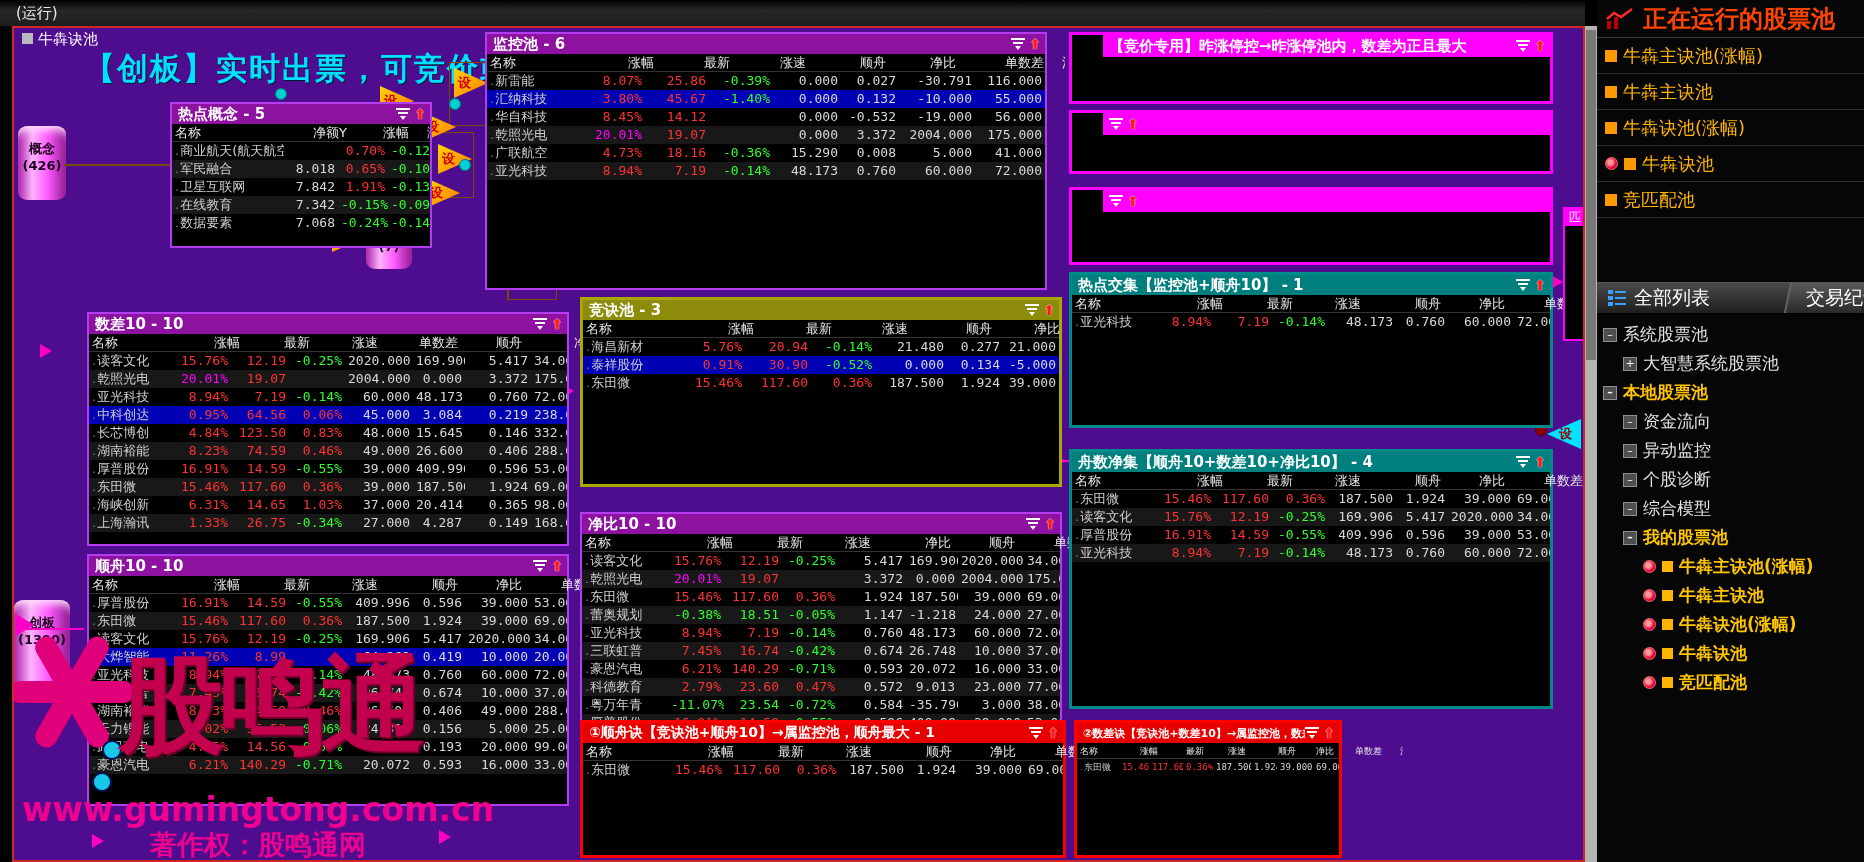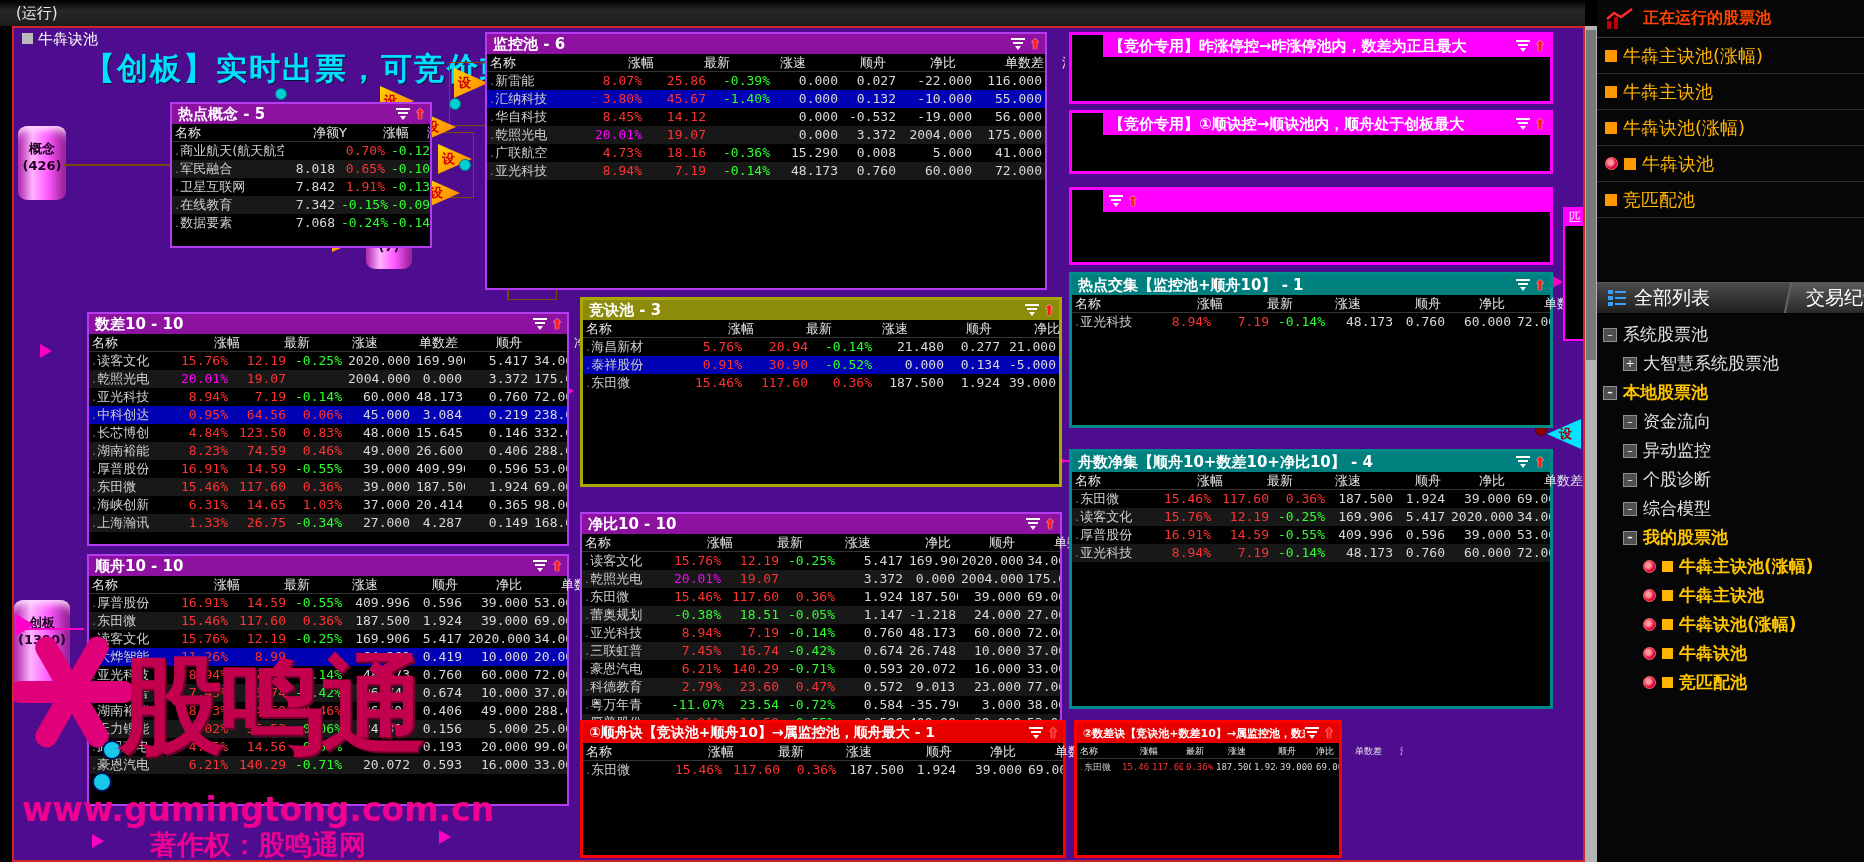--- a/index.html
+++ b/index.html
@@ -126,21 +126,21 @@
   .vscroll { position:absolute; left:1585px; top:26px; width:12px; height:836px; background:#b4b4b4; }
   .vthumb { position:absolute; left:1px; top:4px; width:10px; height:330px; background:#787878; }
   .collapse-btn { position:absolute; left:1600px; top:348px; width:0; height:0;
     border-top:9px solid transparent; border-bottom:9px solid transparent; border-left:13px solid #9a9a9a; }
 
   
   .sidebar { position:absolute; left:1597px; top:0; width:267px; height:862px;
     background:#060606; color:#ddd; overflow:hidden; }
   .sb-title { height:38px; display:flex; align-items:center; border-bottom:1px solid #3a3a3a;
     padding-left:8px; gap:8px; }
-  .sb-title-text { color:#ff4400; font-size:16px; font-weight:bold; white-space:nowrap; }
+  .sb-title-text { color:#ff4400; font-size:24px; font-weight:bold; white-space:nowrap; }
   .sb-item { height:36px; display:flex; align-items:center; border-bottom:1px solid #2c2c2c;
     padding-left:8px; gap:6px; color:#ffb400; font-size:18px; white-space:nowrap; }
   .sb-item .sq { display:inline-block; width:12px; height:12px; background:#ff9900; flex:0 0 auto; }
   .sb-item .rdot, .tree-row .rdot { display:inline-block; width:13px; height:13px; border-radius:50%;
     background:radial-gradient(circle at 40% 40%, #ff9a9a 0 25%, #e80040 60%, #8a0022 100%);
     border:1px solid #ff6a6a; flex:0 0 auto; }
   .sb-gap { height:64px; }
   .sb-tabs { height:32px; display:flex; background:linear-gradient(#4a4a4a,#1f1f1f); border-top:1px solid #555; border-bottom:1px solid #000; }
   .sb-tab { display:flex; align-items:center; gap:7px; padding:0 10px; font-size:19px; color:#fff; white-space:nowrap; }
   .sb-tab.t1 { flex:0 0 190px; }
@@ -242,21 +242,21 @@
           <div class="cell r">单数差</div>
           <div class="cell r">流值</div>
         </div>
         <div class="row">
           <div class="cell l c-name">新雷能</div>
           <div class="cell r c-up">8.07%</div>
           <div class="cell r c-up">25.86</div>
           <div class="cell r c-dn">-0.39%</div>
           <div class="cell r c-num">0.000</div>
           <div class="cell r c-num">0.027</div>
-          <div class="cell r c-num">-22.000</div>
+          <div class="cell r c-num">-30.791</div>
           <div class="cell r c-num">116.000</div>
         </div>
         <div class="row sel">
           <div class="cell l c-name">汇纳科技</div>
           <div class="cell r c-up">3.80%</div>
           <div class="cell r c-up">45.67</div>
           <div class="cell r c-dn">-1.40%</div>
           <div class="cell r c-num">0.000</div>
           <div class="cell r c-num">0.132</div>
           <div class="cell r c-num">-10.000</div>
@@ -801,21 +801,20 @@
               <rect x="2" y="4" width="10" height="2" fill="#fff"></rect>
               <path d="M4 8 L10 8 L7 12 Z" fill="#fff"></path>
             </svg>
           </span>
           <span class="pup">⬆</span>
         </span>
       </div>
     </div>
   <div class="panel acc-magenta" id="p-p2m">
       <div class="ptitle">
-        <span class="ptxt">【竞价专用】①顺诀控→顺诀池内，顺舟处于创板最大</span>
         <span class="picons">
           <span class="pic">
             <svg width="14" height="12" viewBox="0 0 14 12">
               <rect x="0" y="0" width="14" height="2" fill="#fff"></rect>
               <rect x="2" y="4" width="10" height="2" fill="#fff"></rect>
               <path d="M4 8 L10 8 L7 12 Z" fill="#fff"></path>
             </svg>
           </span>
           <span class="pup">⬆</span>
         </span>

